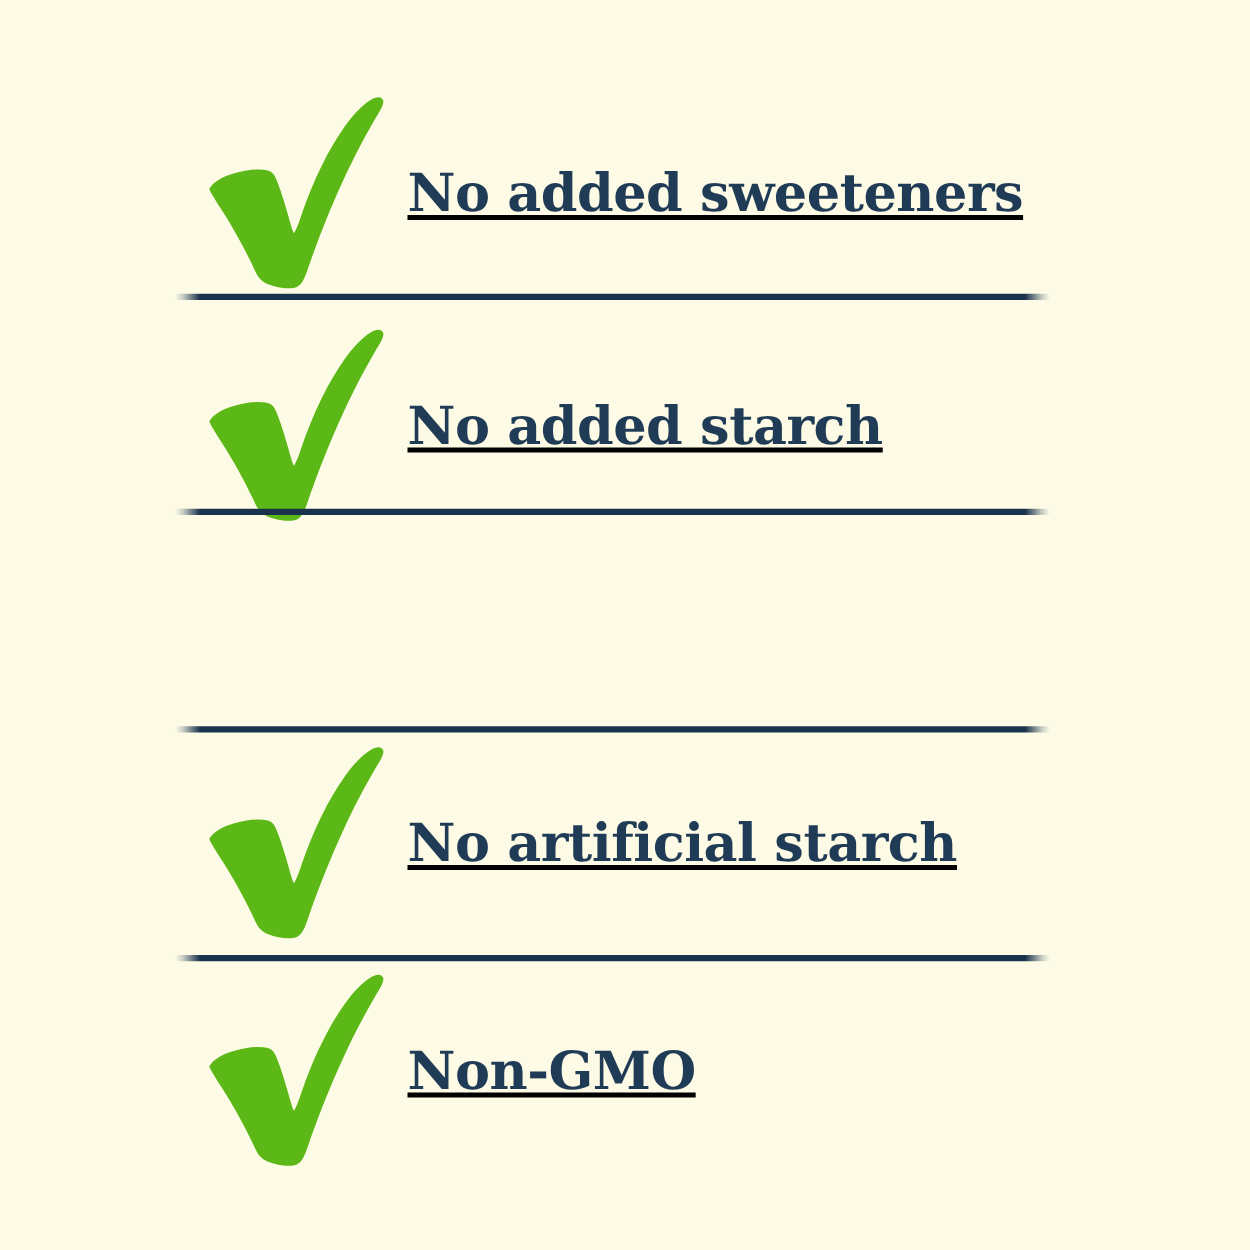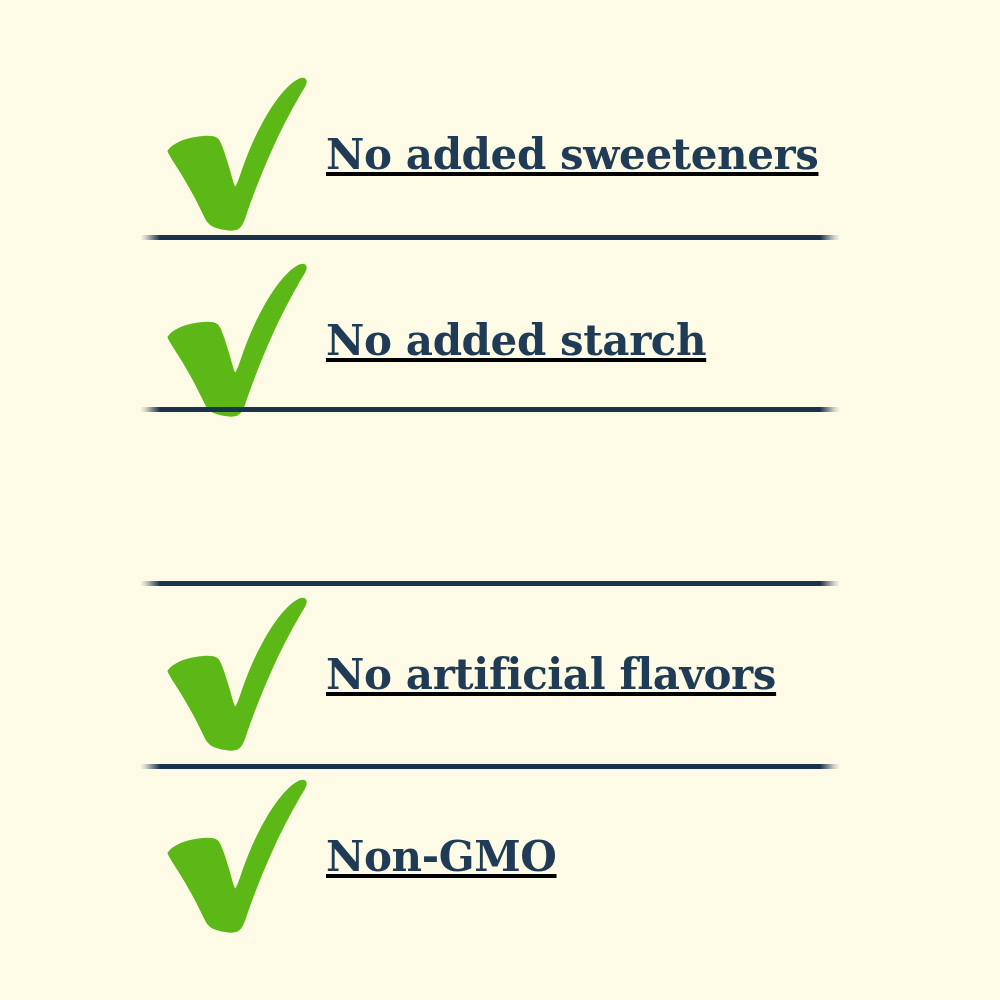--- a/index.html
+++ b/index.html
@@ -160,21 +160,21 @@
                      C71.2 106.8 72.2 110.0 73.2 111.5 C75.0 109.0 77.0 103.5 79.5 96.0
                      C88.5 69.5 101.0 44.0 113.5 26.5 C121.0 16.0 128.5 8.5 134.5 5.0
                      C138.5 2.7 141.5 2.2 143.5 3.8 C145.5 5.4 145.0 8.5 142.0 13.5
                      C133.0 28.5 122.0 48.5 112.0 70.5 C100.5 95.5 90.5 121.5 84.0 141.0
                      C81.5 148.5 79.0 153.0 75.5 154.6 C71.5 156.4 64.5 155.8 56.0 153.5
                      C49.5 151.7 45.5 149.0 42.5 142.5 C36.0 128.5 26.0 109.5 16.0 94.0
                      C11.0 86.2 7.5 80.5 6.0 77.5 C5.2 76.0 5.5 75.2 6.5 74.5 Z" fill="#5CB816"></path>
           </svg>
         </span>
       </span>
-      <span class="claim-label">No artificial flavors</span>
+      <span class="claim-label">No artificial starch</span>
     </li>
 
     <li class="claim-row row-4">
       <span class="check-cell">
         <span class="check-mark">
           <svg viewBox="0 0 155 160" xmlns="http://www.w3.org/2000/svg" aria-hidden="true">
             <path d="M6.5 74.5 C10 69.5 18 65.5 27 63.2 C36.5 60.7 45.5 60.0 51.5 61.2
                      C55.5 62.0 57.5 64.5 59.5 69.5 C63.5 79.5 67.0 91.5 70.0 102.5
                      C71.2 106.8 72.2 110.0 73.2 111.5 C75.0 109.0 77.0 103.5 79.5 96.0
                      C88.5 69.5 101.0 44.0 113.5 26.5 C121.0 16.0 128.5 8.5 134.5 5.0

